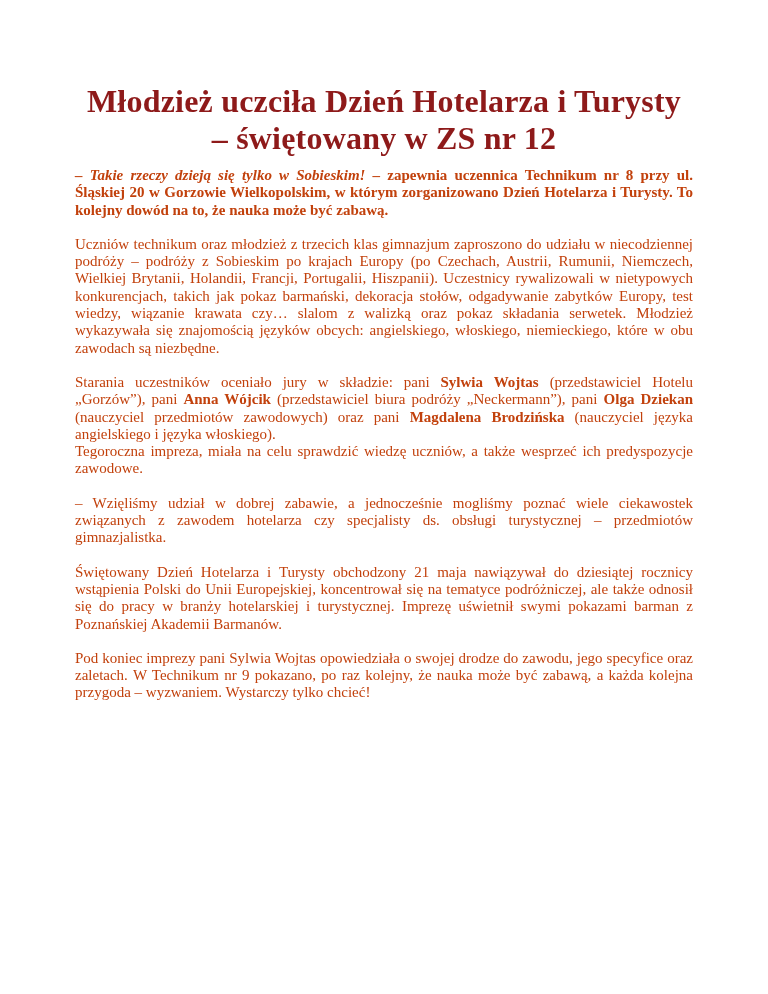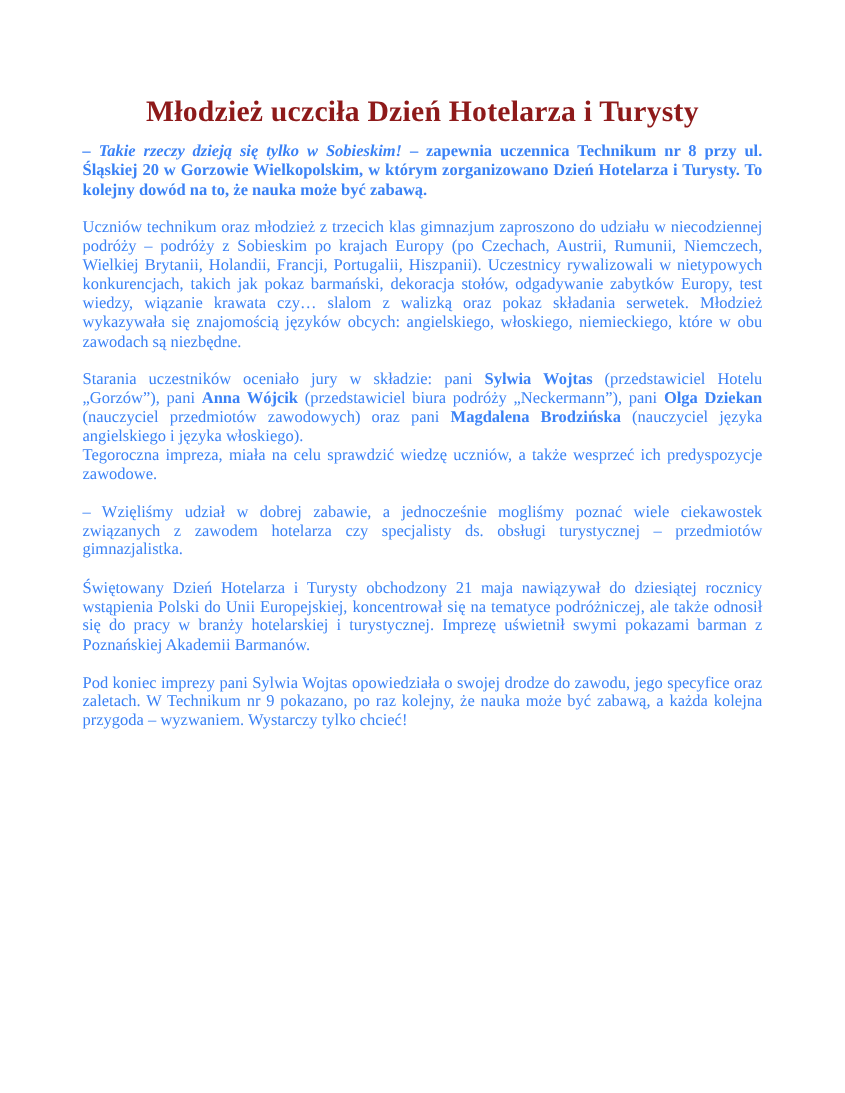--- a/index.html
+++ b/index.html
@@ -14,21 +14,21 @@
     font-family: "Liberation Serif", "DejaVu Serif", serif;
   }
   .page {
     position: relative;
     width: 768px;
     height: 994px;
     background: #ffffff;
   }
   .title {
     margin: 83px 55px 0 55px;
-    font-size: 27px;
+    font-size: 32px;
     line-height: 37px;
     font-weight: 700;
     text-align: center;
     letter-spacing: 0.2px;
   }
   .article-body {
     margin: 10px 75px 0 75px;
     font-size: 15px;
     line-height: 17.3px;
     color: #1b1b1b;
@@ -39,22 +39,23 @@
     padding: 0;
   }
   .para span { white-space: normal; }
 </style>
 </head>
 <body>
 
 <div class="page">
   <h1 class="title" style="color: rgb(142, 26, 26);">
     <span>Młodzież uczciła Dzień Hotelarza i Turysty</span><br>
+    <span>– świętowany w ZS nr 12</span>
   </h1>
-  <div class="article-body" id="article-body" style="color: #3b82f6;">
+  <div class="article-body" id="article-body" style="color: #c2410c;">
       <p class="para"><span style="font-weight: 700; font-style: italic;">– Takie rzeczy dzieją się tylko w Sobieskim!</span><span style="font-weight: 700;"> – zapewnia uczennica Technikum nr 8 przy ul. Śląskiej 20 w Gorzowie Wielkopolskim, w którym zorganizowano Dzień Hotelarza i Turysty. To kolejny dowód na to, że nauka może być zabawą.</span></p>
       <p class="para"><span>Uczniów technikum oraz młodzież z trzecich klas gimnazjum zaproszono do udziału w niecodziennej podróży – podróży z Sobieskim po krajach Europy (po Czechach, Austrii, Rumunii, Niemczech, Wielkiej Brytanii, Holandii, Francji, Portugalii, Hiszpanii). Uczestnicy rywalizowali w nietypowych konkurencjach, takich jak pokaz barmański, dekoracja stołów, odgadywanie zabytków Europy, test wiedzy, wiązanie krawata czy… slalom z walizką oraz pokaz składania serwetek. Młodzież wykazywała się znajomością języków obcych: angielskiego, włoskiego, niemieckiego, które w obu zawodach są niezbędne.</span></p>
       <p class="para"><span>Starania uczestników oceniało jury w składzie: pani </span><span style="font-weight: 700;">Sylwia Wojtas</span><span> (przedstawiciel Hotelu „Gorzów”), pani </span><span style="font-weight: 700;">Anna Wójcik</span><span> (przedstawiciel biura podróży „Neckermann”), pani </span><span style="font-weight: 700;">Olga Dziekan</span><span> (nauczyciel przedmiotów zawodowych) oraz pani </span><span style="font-weight: 700;">Magdalena Brodzińska</span><span> (nauczyciel języka angielskiego i języka włoskiego).</span><br><span>Tegoroczna impreza, miała na celu sprawdzić wiedzę uczniów, a także wesprzeć ich predyspozycje zawodowe.</span></p>
       <p class="para"><span style="">– Wzięliśmy udział w dobrej zabawie, a jednocześnie mogliśmy poznać wiele ciekawostek związanych z zawodem hotelarza czy specjalisty ds. obsługi turystycznej</span><span> – przedmiotów gimnazjalistka.</span></p>
       <p class="para"><span>Świętowany Dzień Hotelarza i Turysty obchodzony 21 maja nawiązywał do dziesiątej rocznicy wstąpienia Polski do Unii Europejskiej, koncentrował się na tematyce podróżniczej, ale także odnosił się do pracy w branży hotelarskiej i turystycznej. Imprezę uświetnił swymi pokazami barman  z Poznańskiej Akademii Barmanów.</span></p>
       <p class="para"><span>Pod koniec imprezy pani Sylwia Wojtas opowiedziała o swojej drodze do zawodu, jego specyfice oraz zaletach. W Technikum nr 9 pokazano, po raz kolejny, że nauka może być zabawą, a każda kolejna przygoda – wyzwaniem. Wystarczy tylko chcieć!</span></p>
     </div>
 </div>
 
 </body></html>

